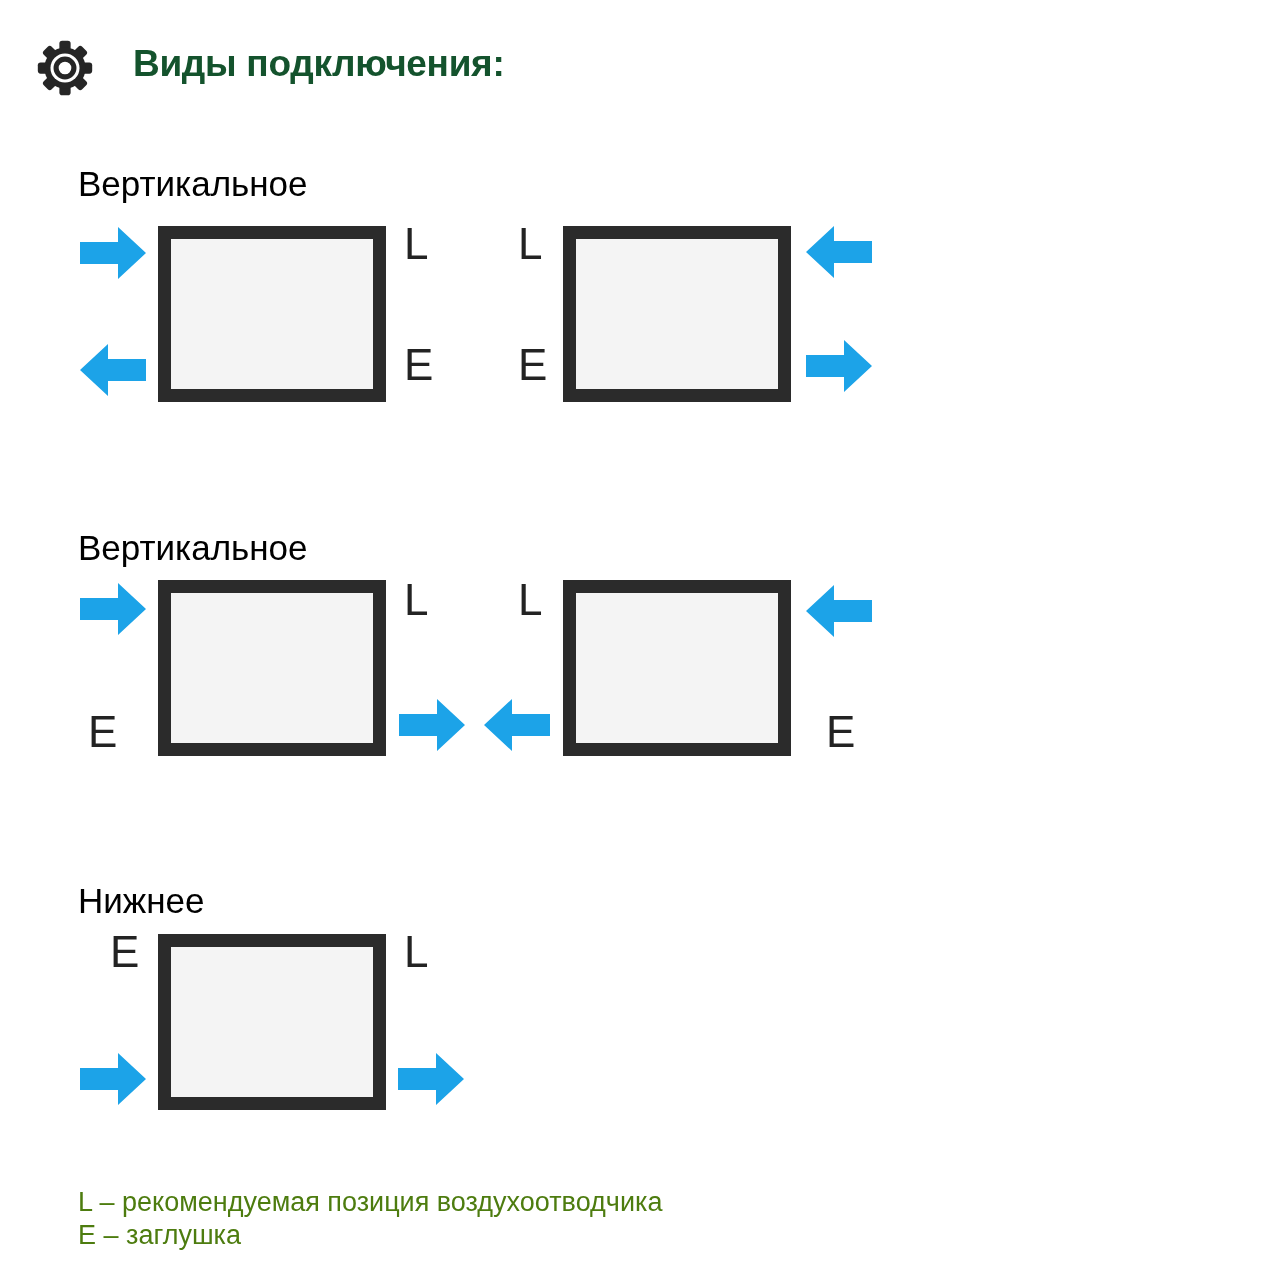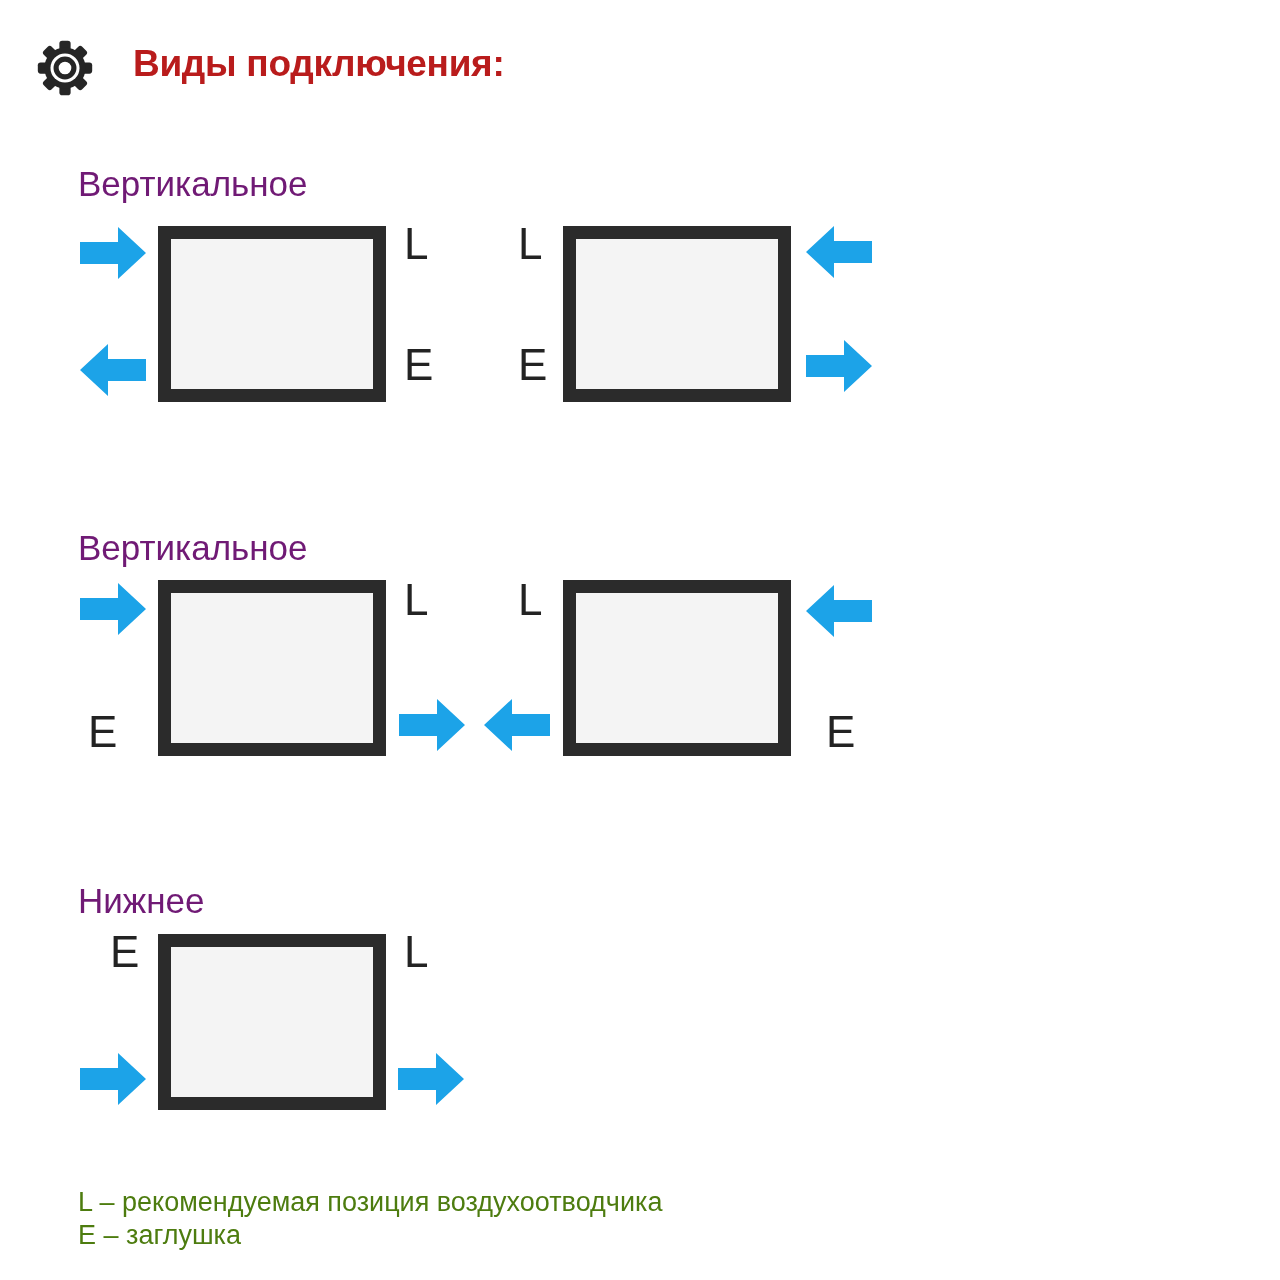--- a/index.html
+++ b/index.html
@@ -11,23 +11,23 @@
   html,body{margin:0;padding:0;background:#fff;}
   .canvas{
     position:relative;width:1280px;height:1280px;background:#ffffff;
     font-family:"Liberation Sans","DejaVu Sans",sans-serif;
     color:var(--text);overflow:hidden;
   }
   .abs{position:absolute;}
   
   .gear{left:35px;top:38px;width:60px;height:60px;}
   .gear svg{display:block;width:100%;height:100%;}
-  .title{left:133px;top:44px;font-size:37px;font-weight:700;color:#b91c1c;line-height:1.1;letter-spacing:-0.3px;}
+  .title{left:133px;top:44px;font-size:37px;font-weight:700;color:#14532d;line-height:1.1;letter-spacing:-0.3px;}
   
-  .sec{font-size:35px;font-weight:400;color:#701a75;line-height:1;}
+  .sec{font-size:35px;font-weight:400;color:#000000;line-height:1;}
   .sec-v{left:78px;top:166px;}
   .sec-d{left:78px;top:530px;}
   .sec-n{left:78px;top:883px;}
   
   .rad{width:202px;height:150px;border:13px solid var(--border);background:var(--fill);}
   .rad-1a{left:158px;top:226px;}
   .rad-1b{left:563px;top:226px;}
   .rad-2a{left:158px;top:580px;}
   .rad-2b{left:563px;top:580px;}
   .rad-3 {left:158px;top:934px;}

